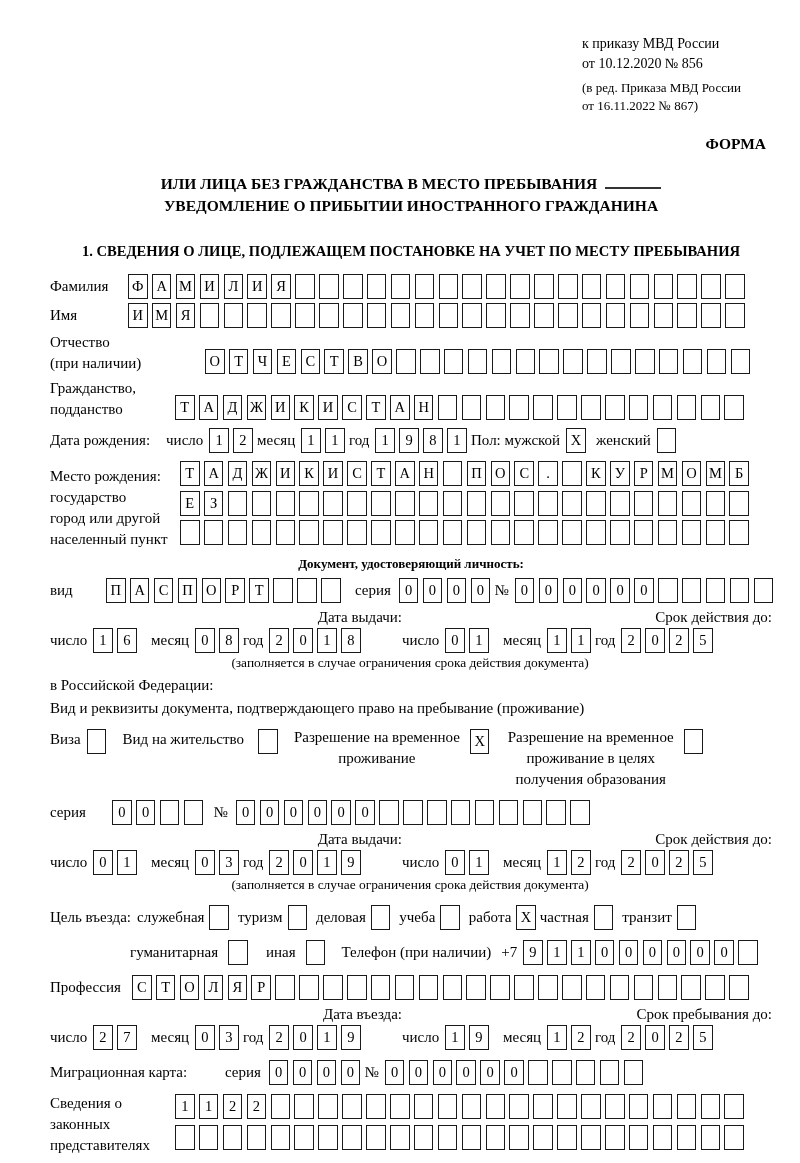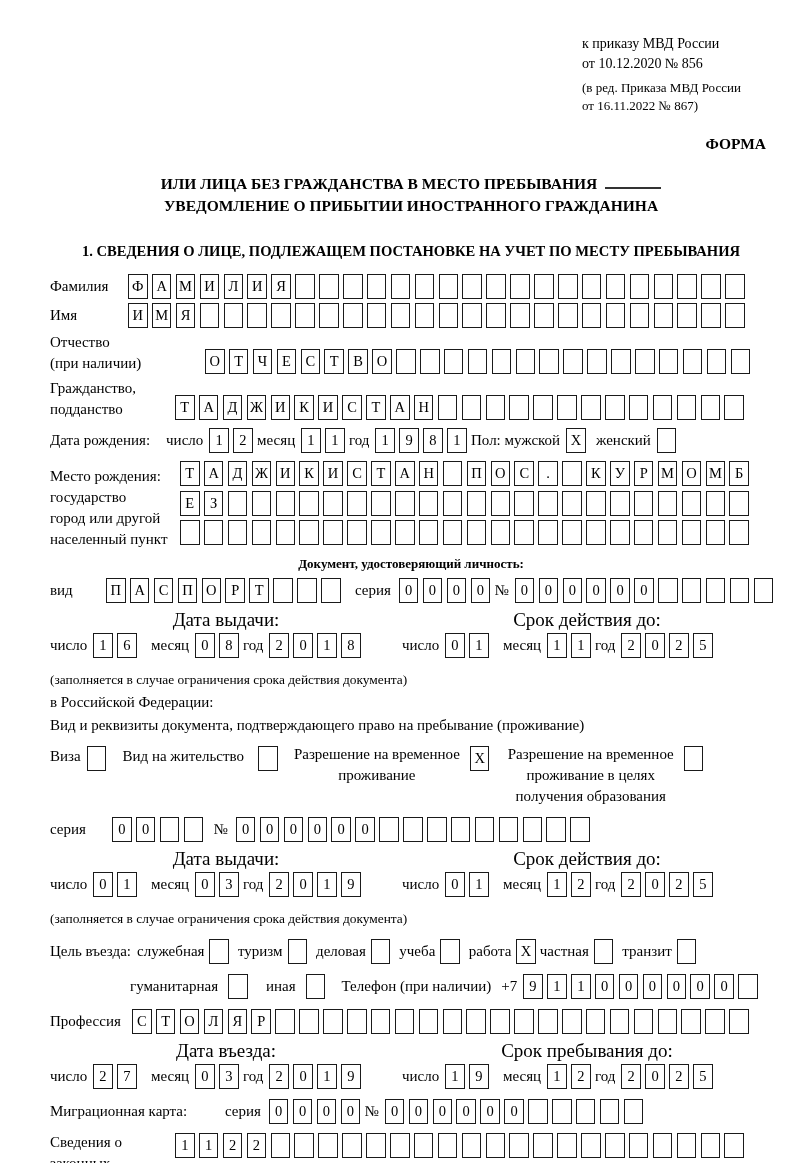--- a/index.html
+++ b/index.html
@@ -43,25 +43,25 @@
   .cells-col .cells { margin-bottom: 4.5px; }
   .ml6 { margin-left: 6px; } .ml10 { margin-left: 10px; } .ml14 { margin-left: 14px; } .ml18 { margin-left: 12px; }
   .mr4 { margin-right: 4px; } .mr6 { margin-right: 6px; } .mr8 { margin-right: 8px; } .mr10 { margin-right: 10px; }
 
   .doc-heading { text-align: center; font-weight: bold; font-size: 13px; margin: 6px 0 6px 0; }
 
   
   .date-pair { display: flex; margin-top: 6px; }
   .date-col-l { width: 352px; }
   .date-col-r { width: 370px; }
-  .date-heading { text-align: center; font-size: 19px; margin-bottom: 2px; }
+  .date-heading { text-align: right; font-size: 15px; margin-bottom: 2px; }
   .date-fields { display: flex; align-items: center; }
   .dlabel { margin-right: 6px; }
   .dlabel.gap { margin-left: 10px; }
-  .fill-note { text-align: left; font-size: 13.4px; margin-top: 14px; margin-bottom: 6px; padding-right: 2px; }
+  .fill-note { text-align: center; font-size: 13.4px; margin-top: 2px; margin-bottom: 6px; padding-right: 2px; }
 
   .plain-line { margin: 6px 0 2px 0; }
 
   
   .permit-row { display: flex; align-items: flex-start; margin-top: 10px; margin-bottom: 10px; }
   .opt-multiline { text-align: center; line-height: 21px; }
   .permit-row .cells { margin-top: 2px; }
 
   .purpose-row { display: flex; align-items: center; margin-top: 12px; }
   .purpose-item { display: inline-flex; align-items: center; margin-right: 9px; }

